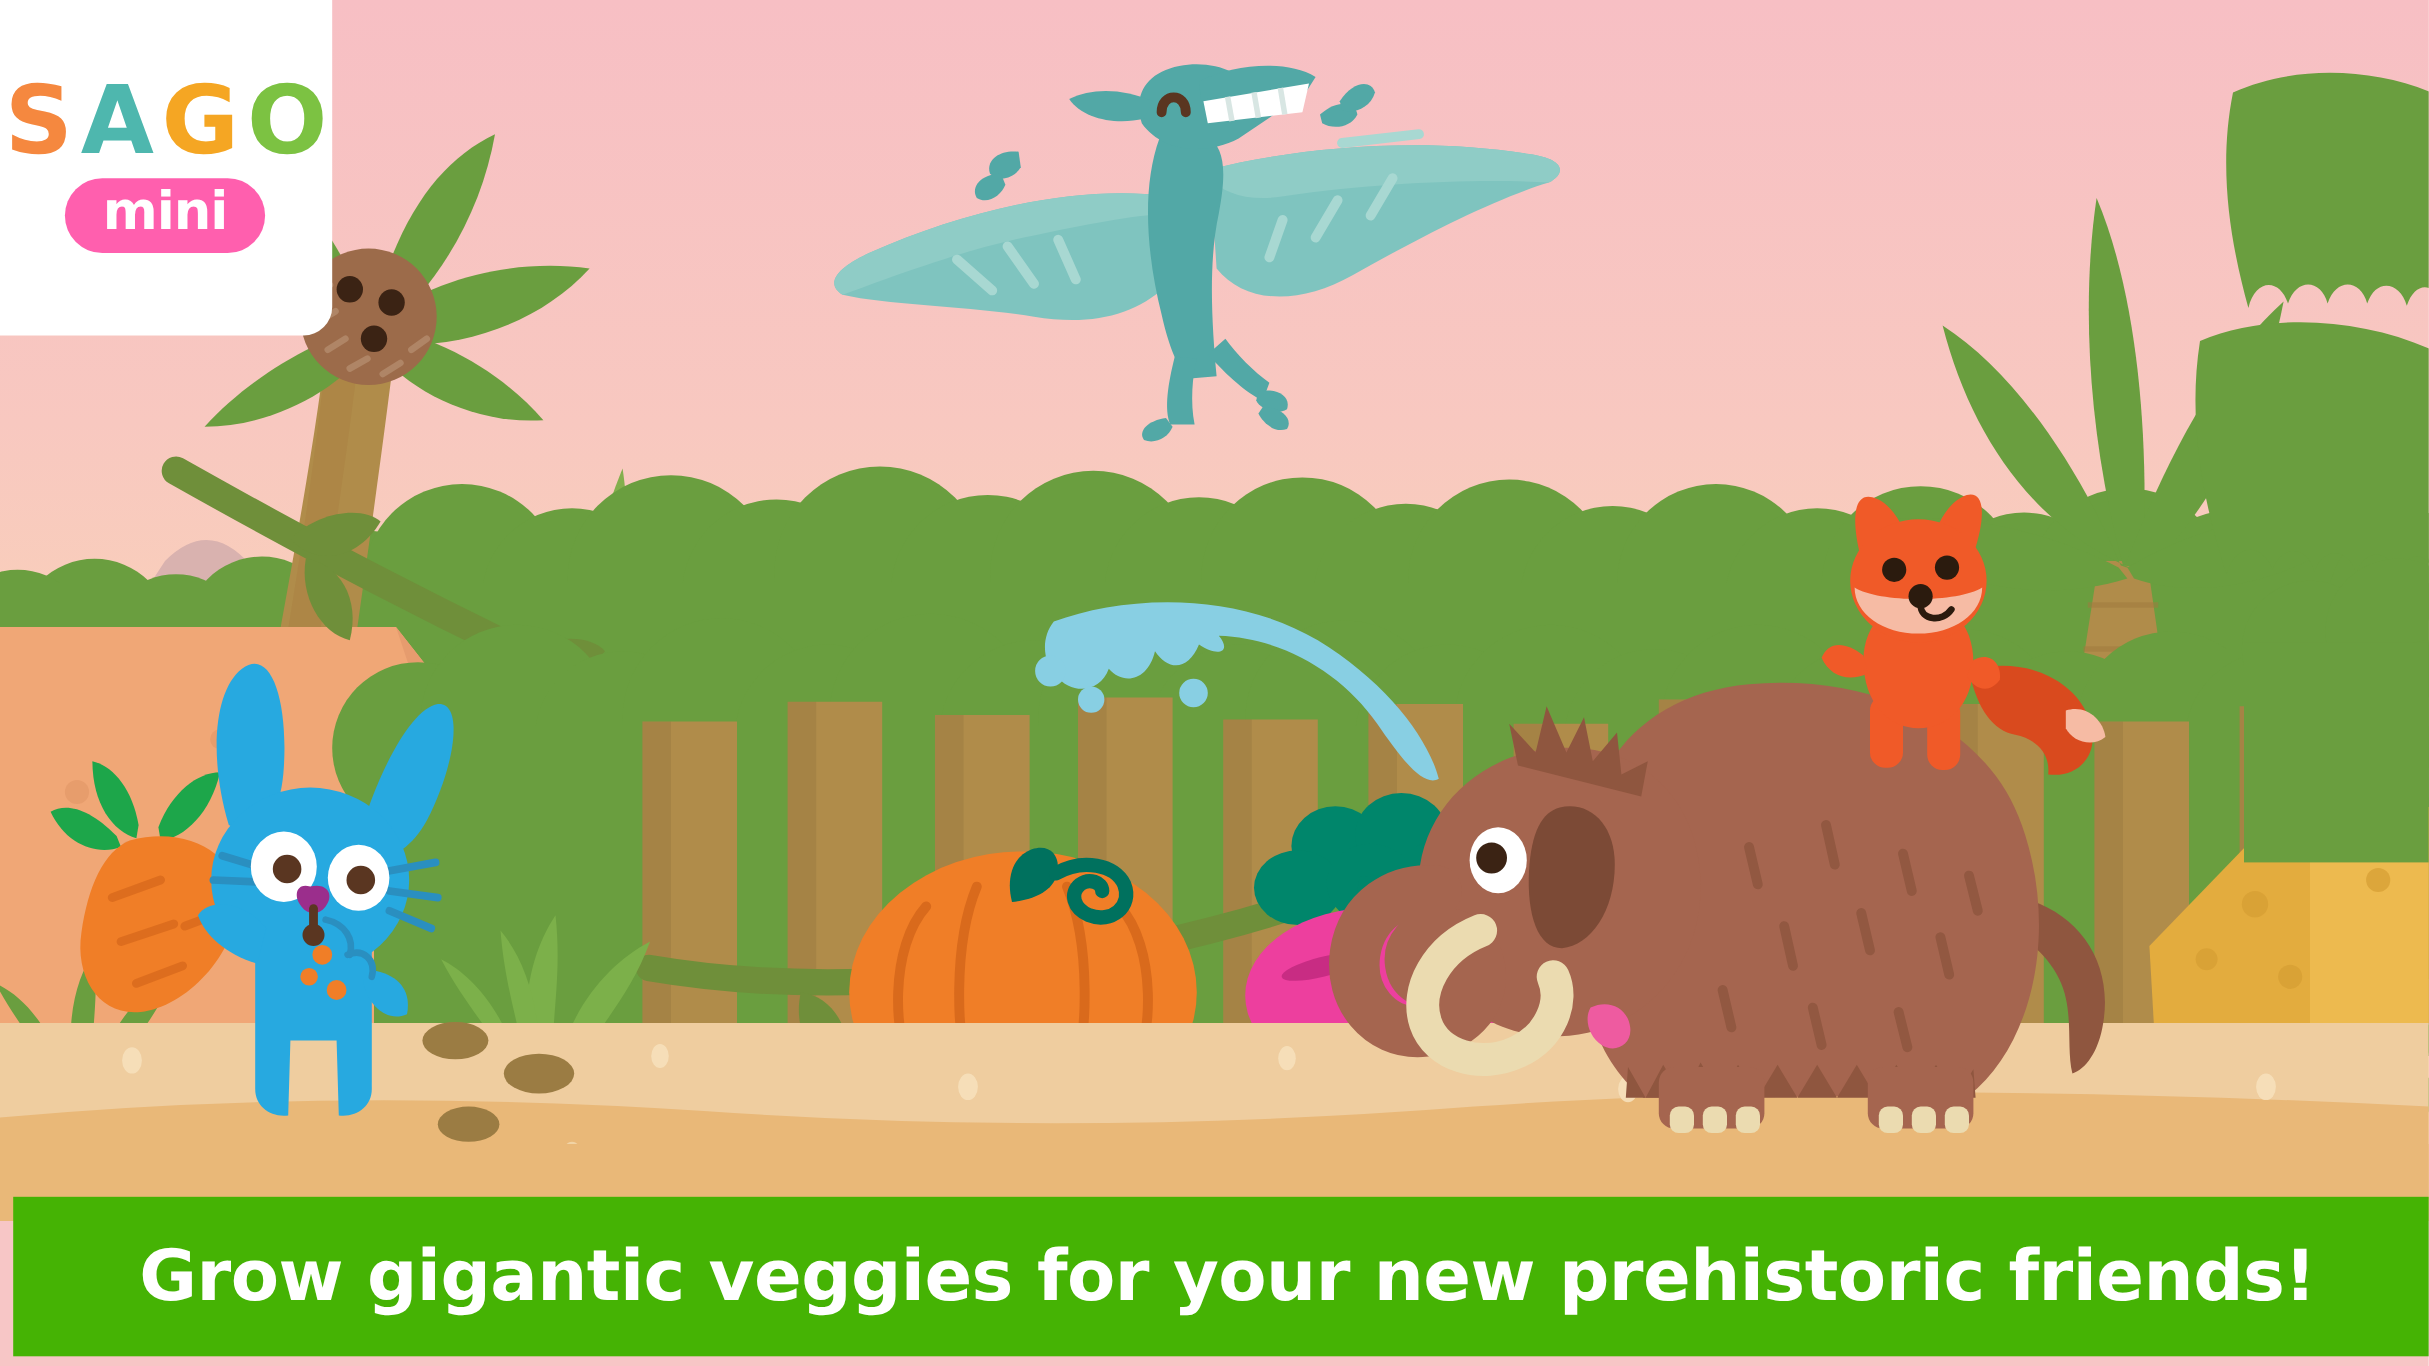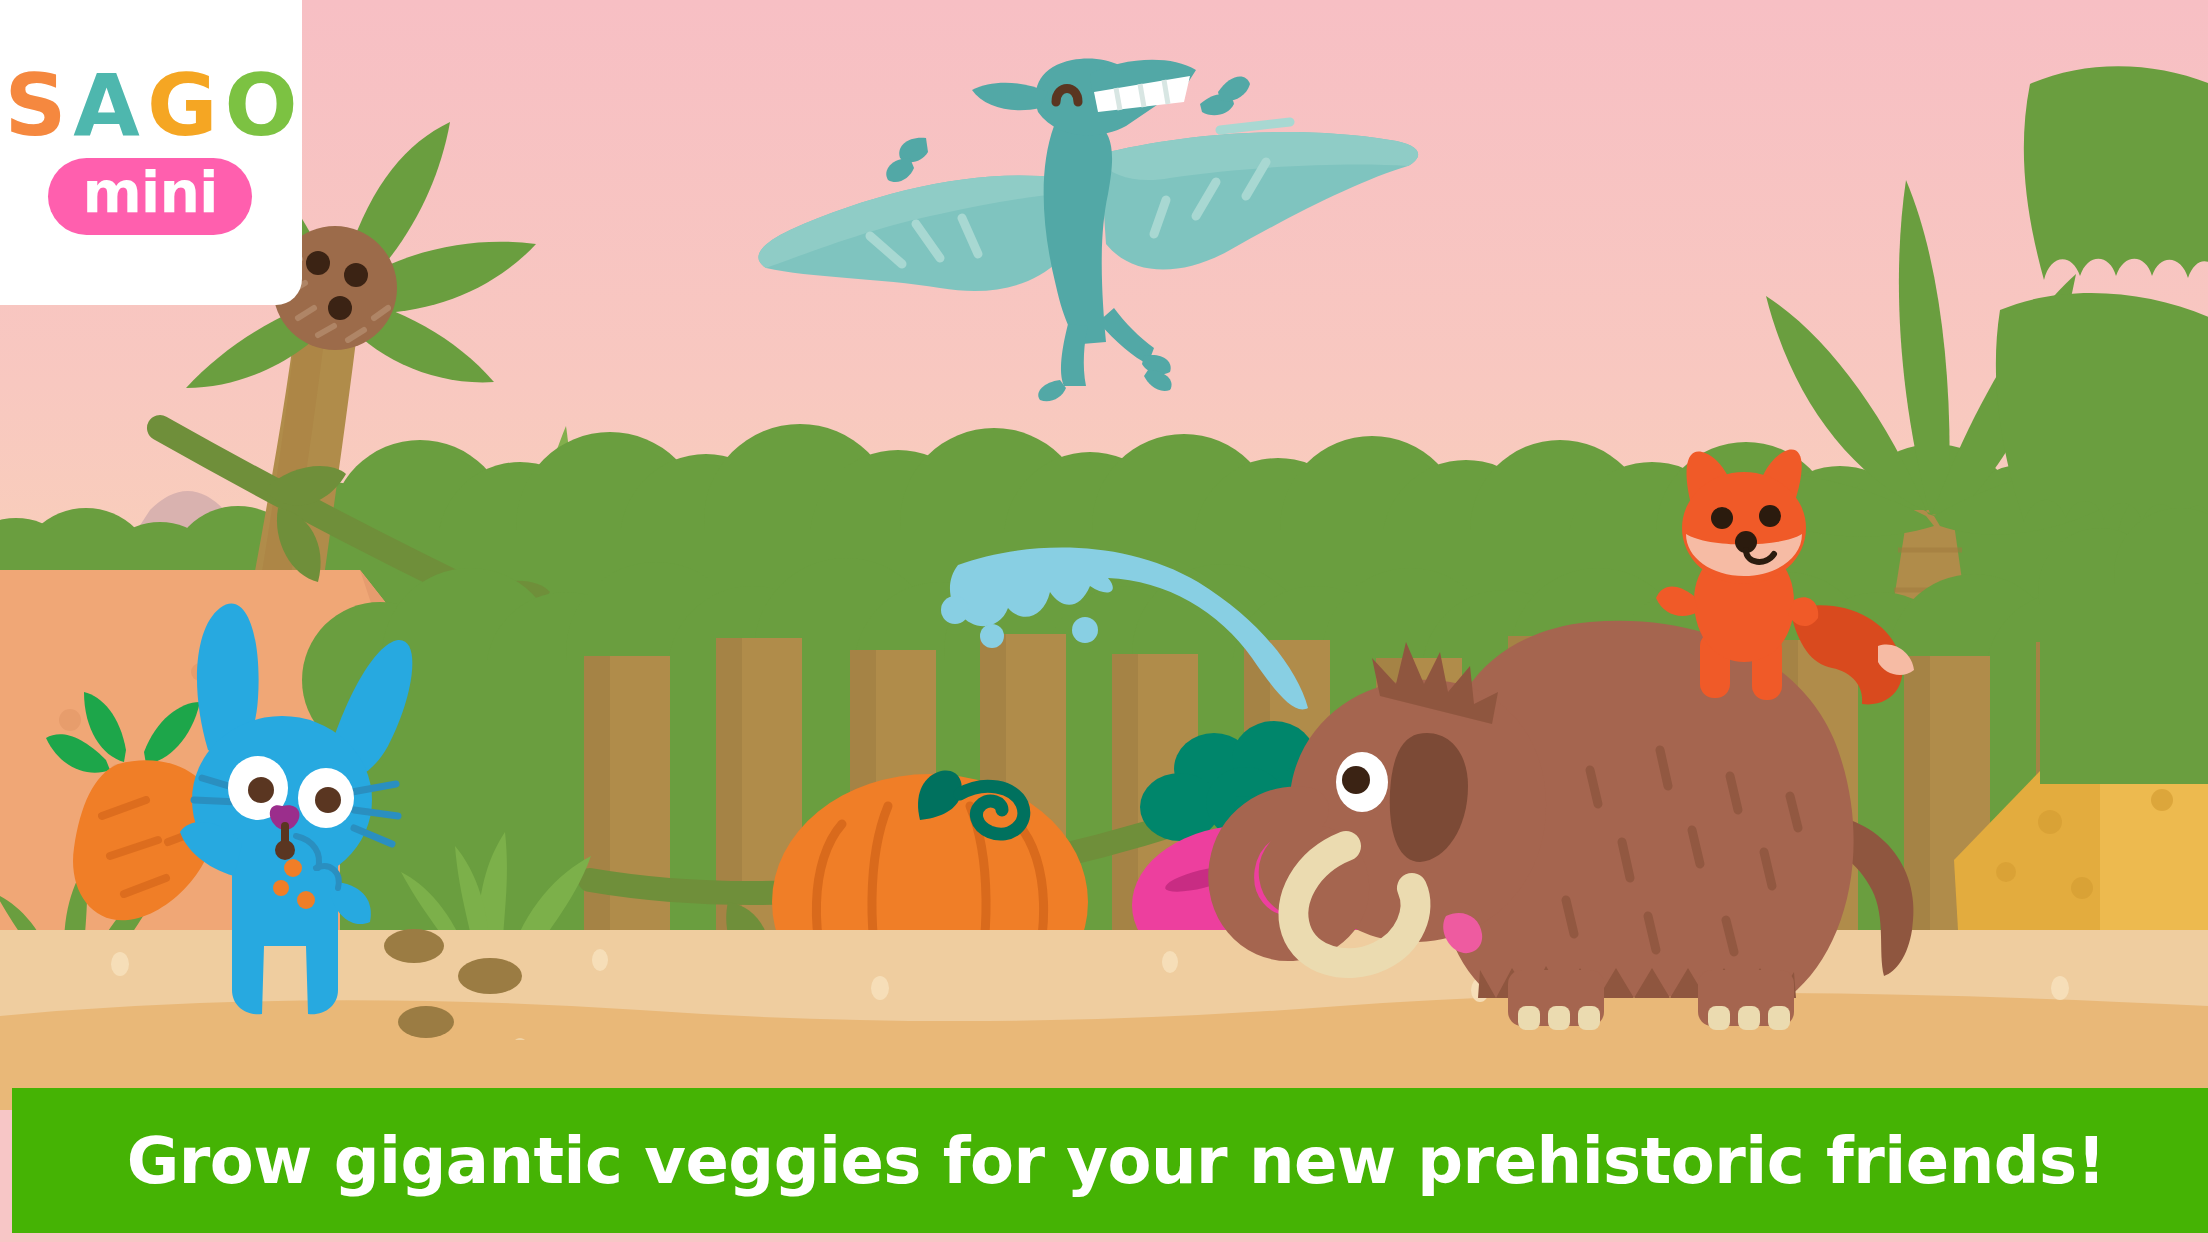--- a/index.html
+++ b/index.html
@@ -64,21 +64,21 @@
   .mini-pill{
     margin-top:14px;
     background:#FF5FAE;
     border-radius:999px;
     padding:6px 34px 14px 34px;
   }
   .mini-text{
     font-family:"DejaVu Sans", sans-serif;
     font-weight:bold;
     color:#FFFFFF;
-    font-size:57px;
+    font-size:48px;
     line-height:1;
     letter-spacing:-1px;
   }
 
   .abs{ position:absolute; }
   .abs svg{ display:block; overflow:visible; }
 </style>
 </head>
 <body>
 

